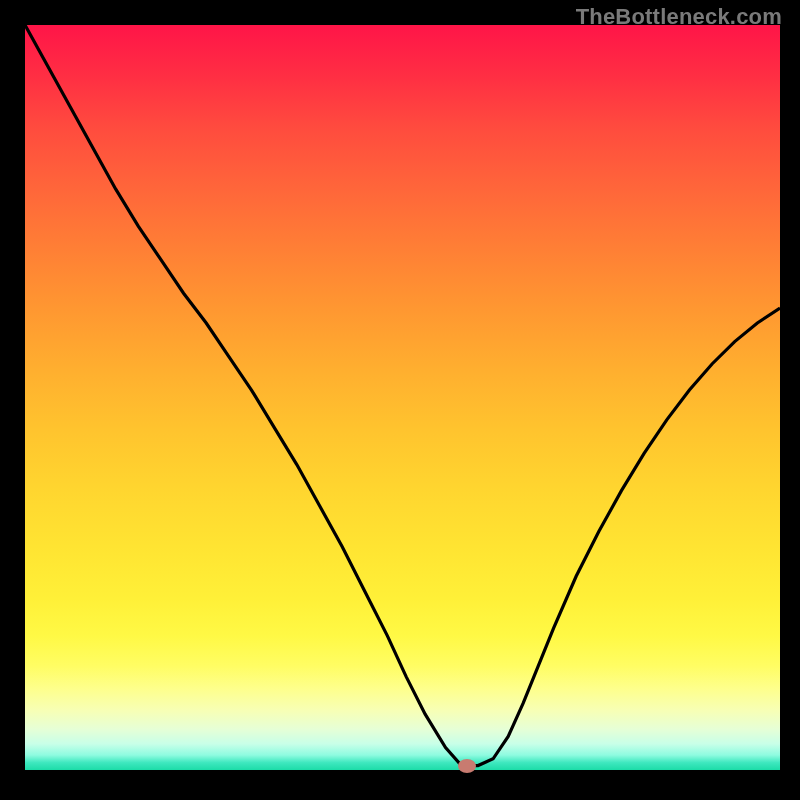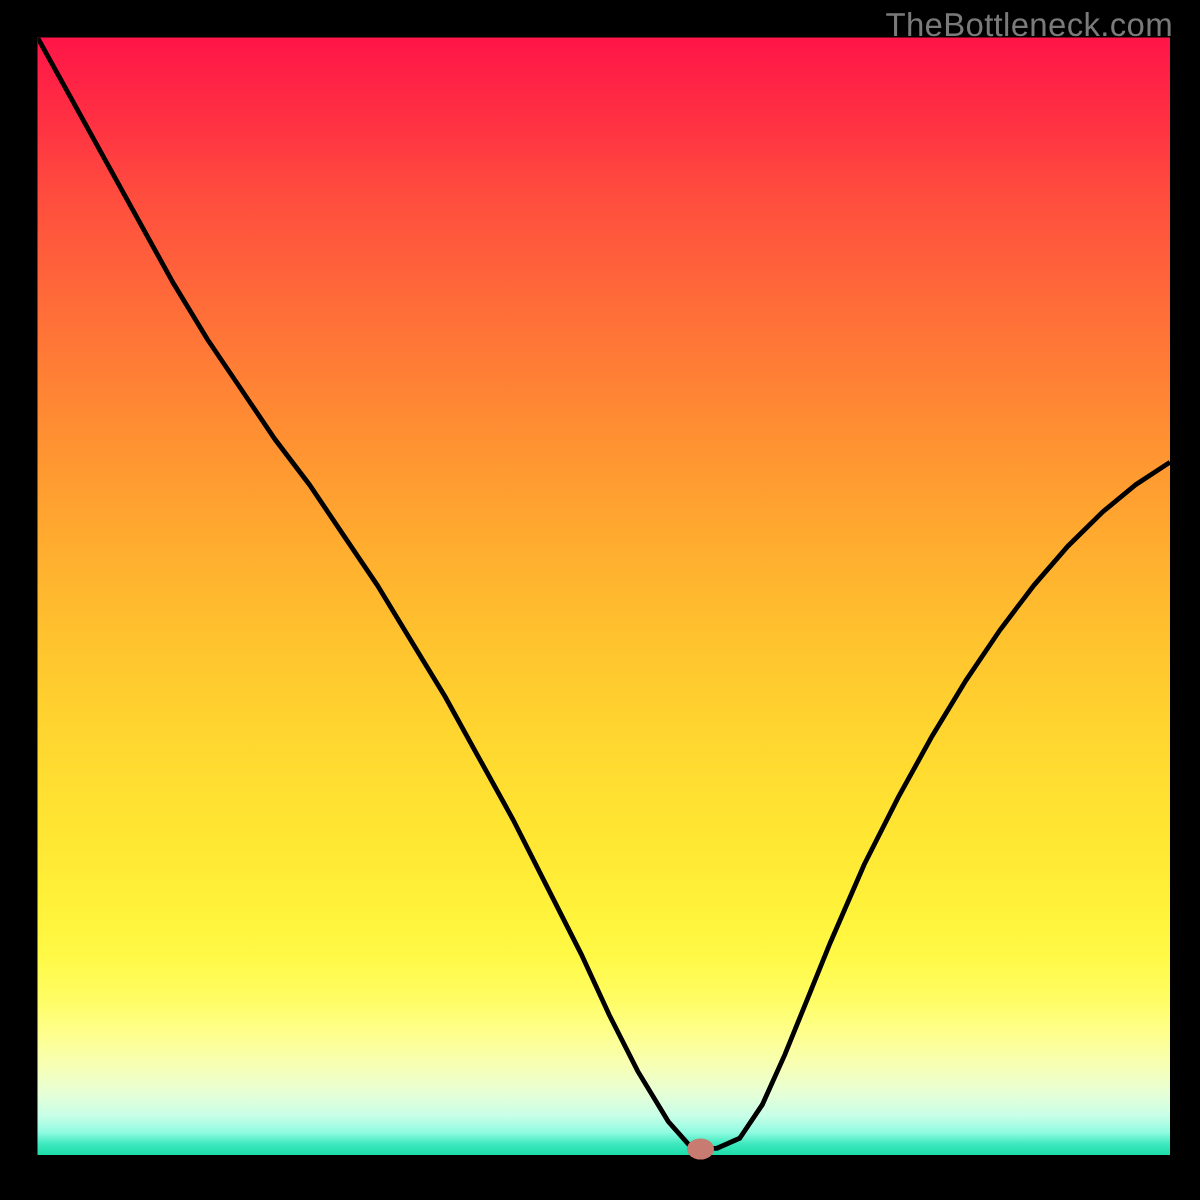--- a/index.html
+++ b/index.html
@@ -10,21 +10,21 @@
     position: relative;
     font-family: Arial, Helvetica, sans-serif;
     overflow: hidden;
   }
   .watermark {
     position: absolute;
     top: 4px;
     right: 18px;
     color: #7a7a7a;
     font-size: 22px;
-    font-weight: 400;
+    font-weight: 700;
     z-index: 5;
     letter-spacing: 0.2px;
   }
   .plot-area {
     position: absolute;
     left: 25px;
     top: 25px;
     width: 755px;
     height: 745px;
     background: linear-gradient(to bottom,

